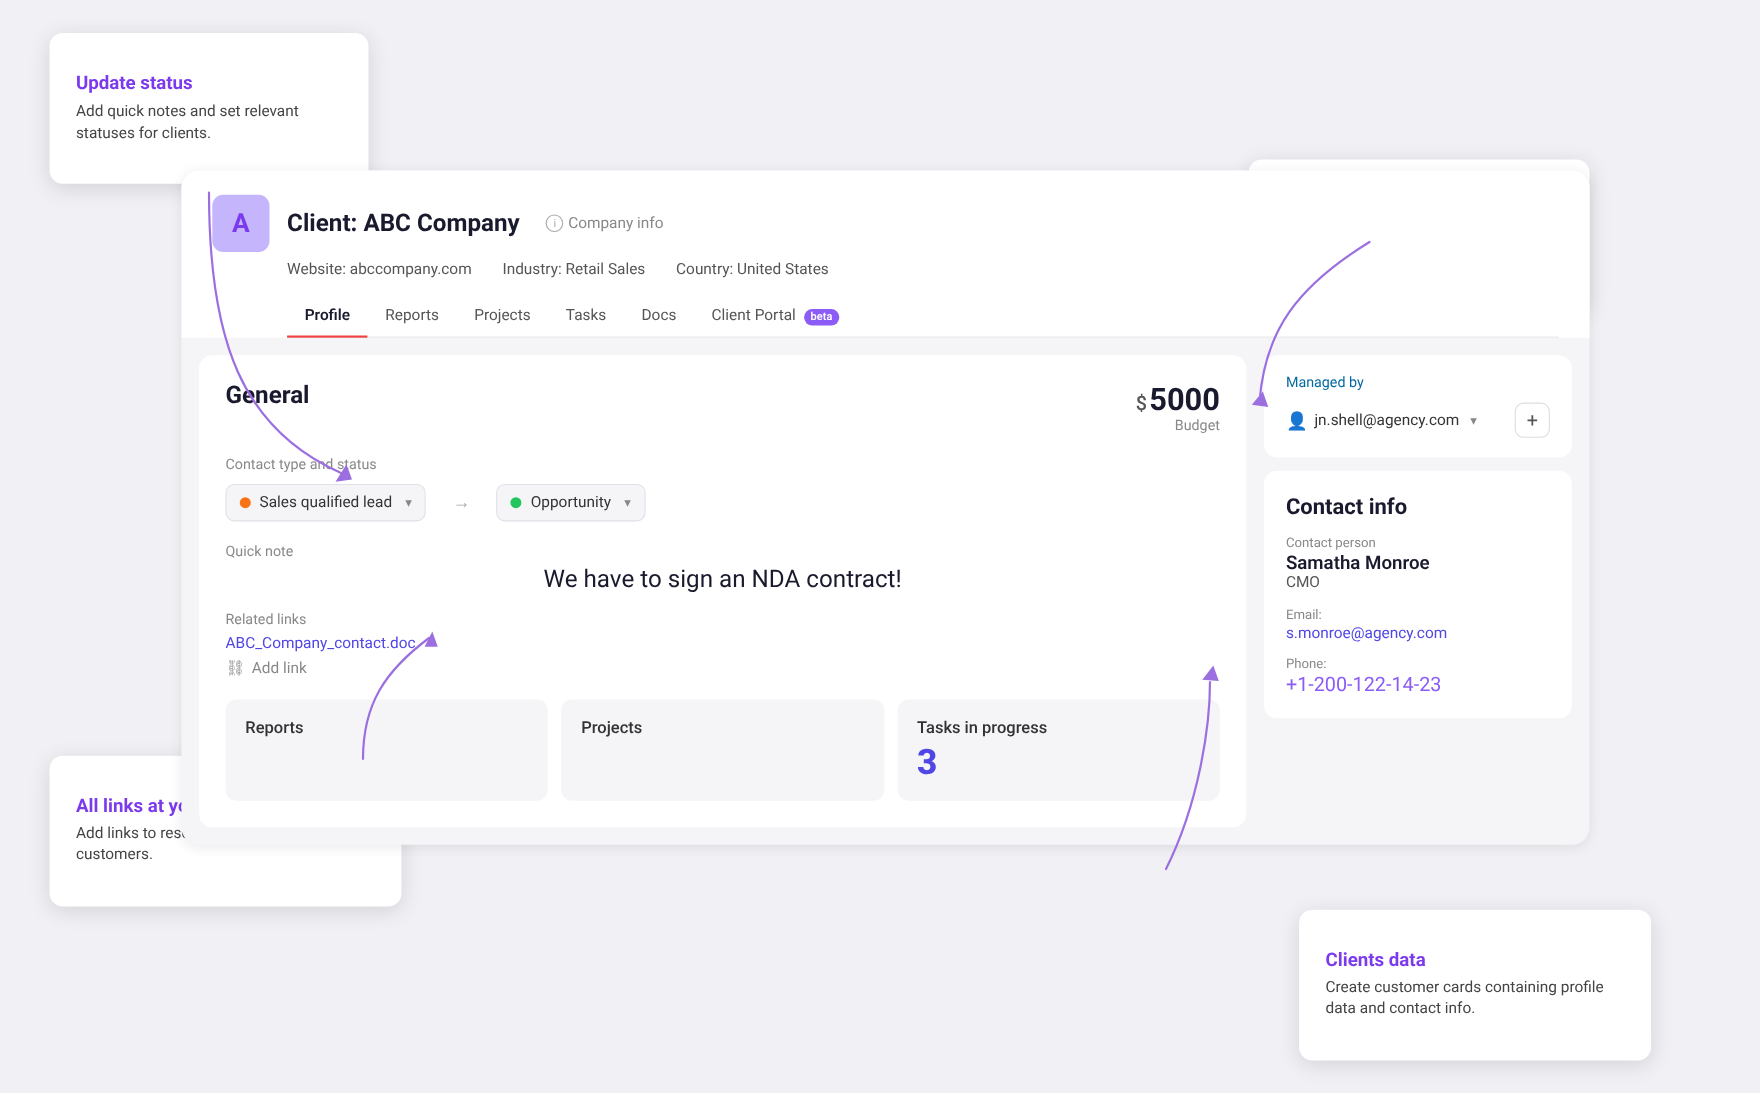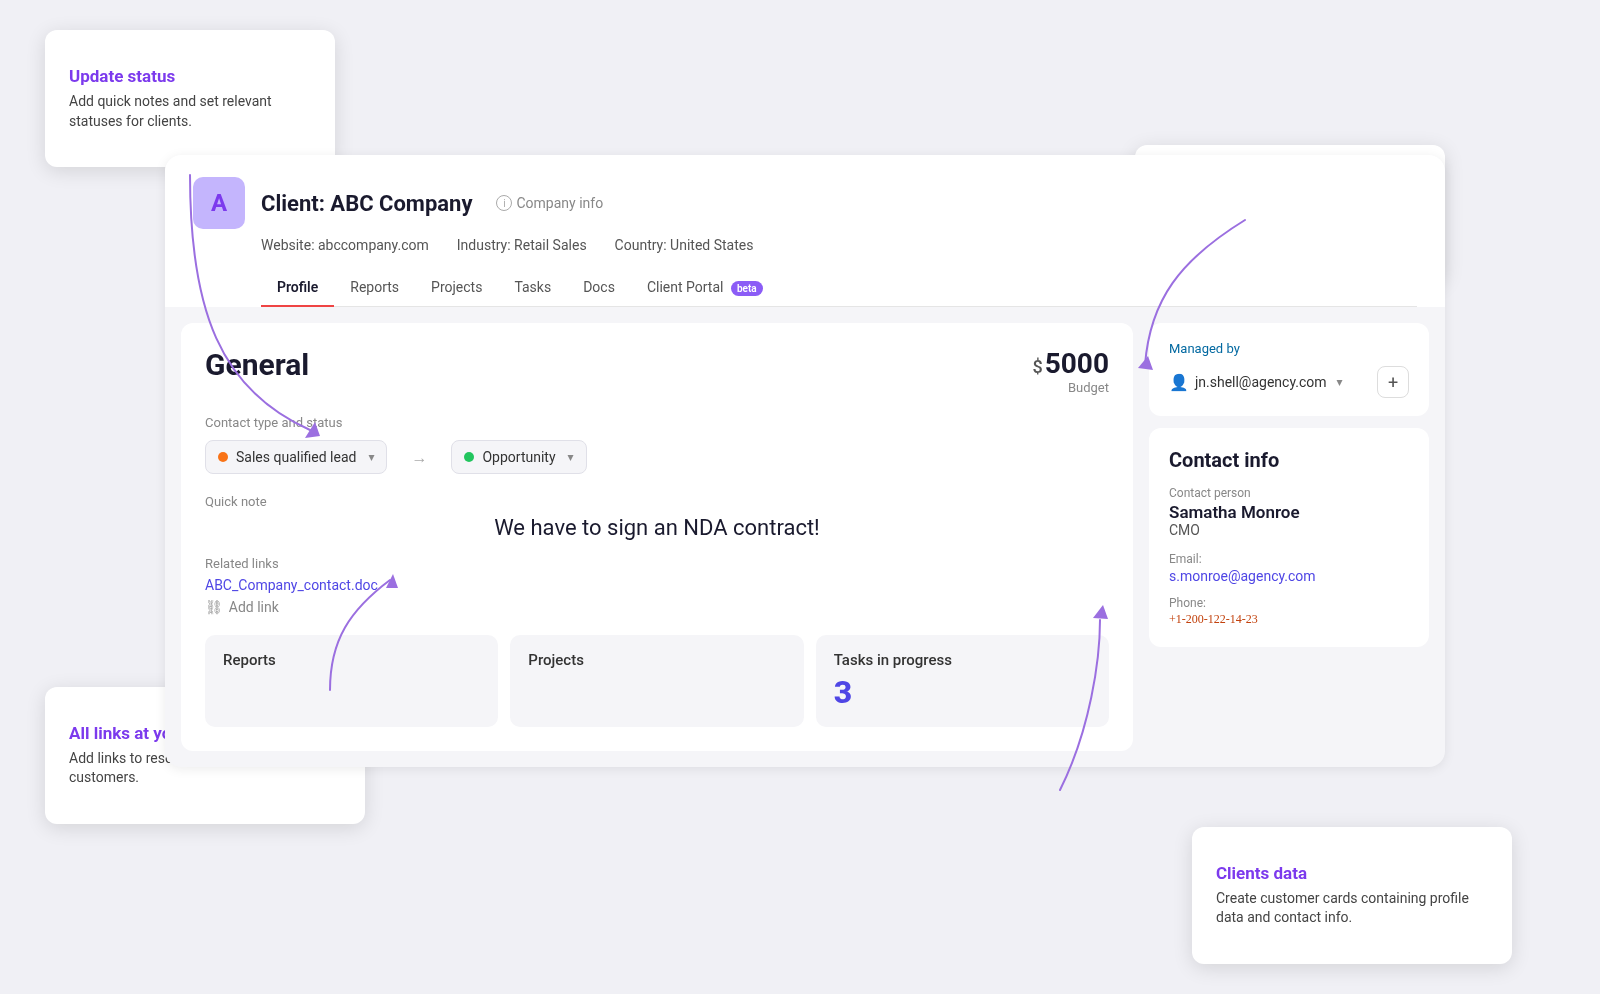--- a/index.html
+++ b/index.html
@@ -49,21 +49,21 @@
     
     .tooltip-links {
       bottom: 170px;
       left: 45px;
       width: 320px;
     }
 
     
     .tooltip-clients-data {
       bottom: 30px;
-      right: 88px;
+      right: 99px;
       width: 320px;
     }
 
     
     .main-panel {
       position: absolute;
       top: 155px;
       left: 165px;
       right: 155px;
       background: #f5f5f8;
@@ -175,21 +175,21 @@
       flex: 1;
       min-width: 0;
     }
     .general-header {
       display: flex;
       justify-content: space-between;
       align-items: flex-start;
       margin-bottom: 20px;
     }
     .general-title {
-      font-size: 30px;
+      font-size: 22px;
       font-weight: 700;
       color: #1a1a2e;
     }
     .budget-section {
       text-align: right;
     }
     .budget-amount {
       font-size: 28px;
       font-weight: 700;
       color: #1a1a2e;
@@ -373,23 +373,22 @@
       font-size: 14px;
       color: #555;
       margin-bottom: 14px;
     }
     .contact-email {
       color: #4f46e5;
       font-size: 14px;
       margin-bottom: 12px;
     }
     .contact-phone {
-      color: #c2410c;
-      font-size: 12px;
-      font-family: Liberation Serif, serif;
+      color: #8b5cf6;
+      font-size: 18px;
     }
 
     
     .arrow-svg {
       position: absolute;
       pointer-events: none;
     }
   </style>
 </head>
 <body>

